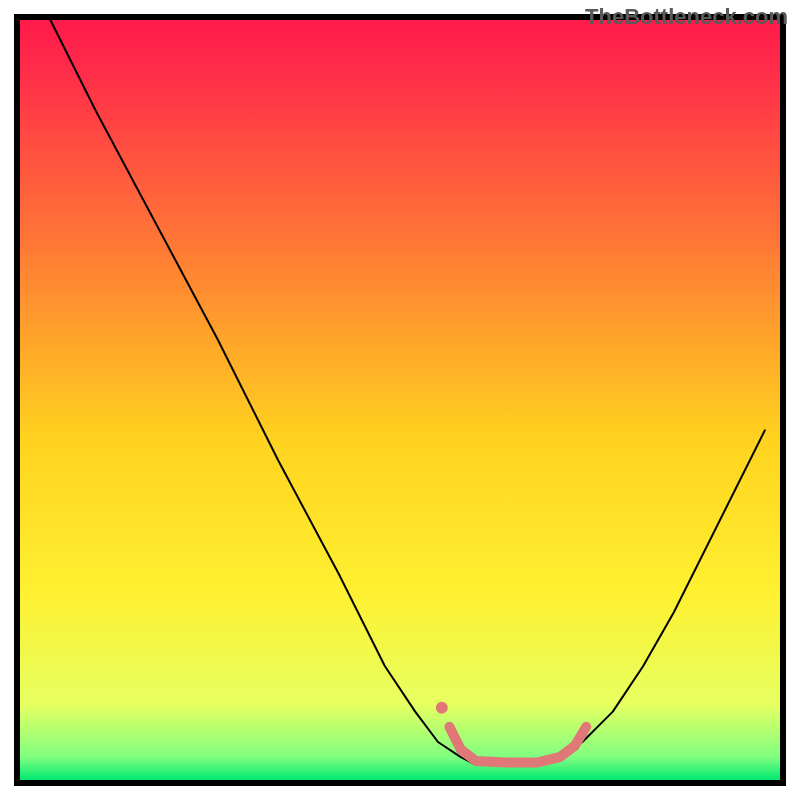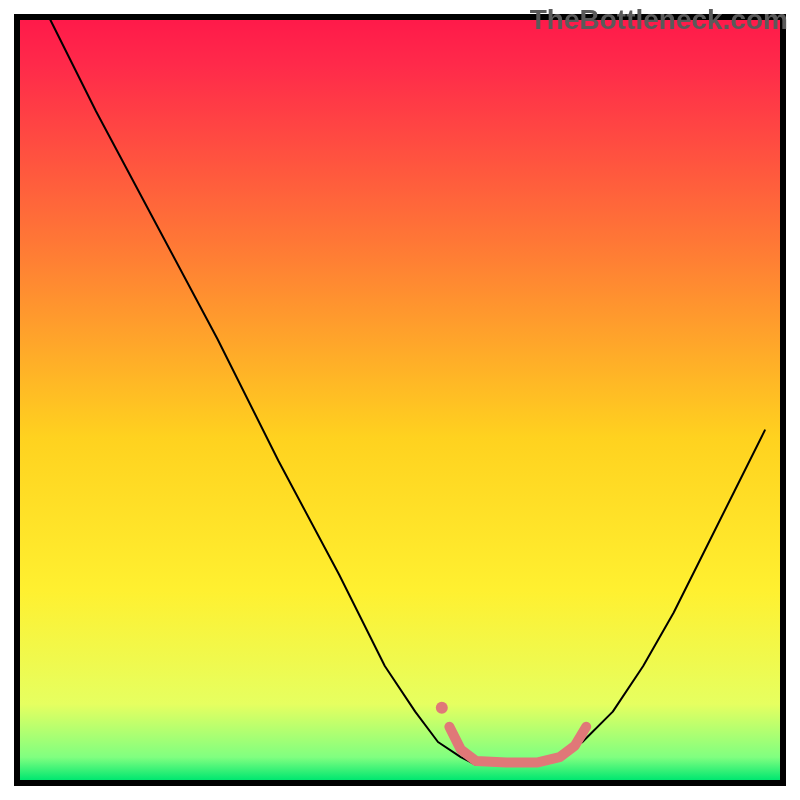--- a/index.html
+++ b/index.html
@@ -7,21 +7,21 @@
     width: 800px;
     height: 800px;
     background: #ffffff;
     position: relative;
     font-family: Arial, sans-serif;
   }
   .watermark {
     position: absolute;
     top: 4px;
     right: 12px;
-    font-size: 28px;
+    font-size: 22px;
     font-weight: bold;
     color: #5a5a5a;
     z-index: 10;
   }
   .chart-container {
     position: absolute;
     top: 0;
     left: 0;
     width: 800px;
     height: 800px;

